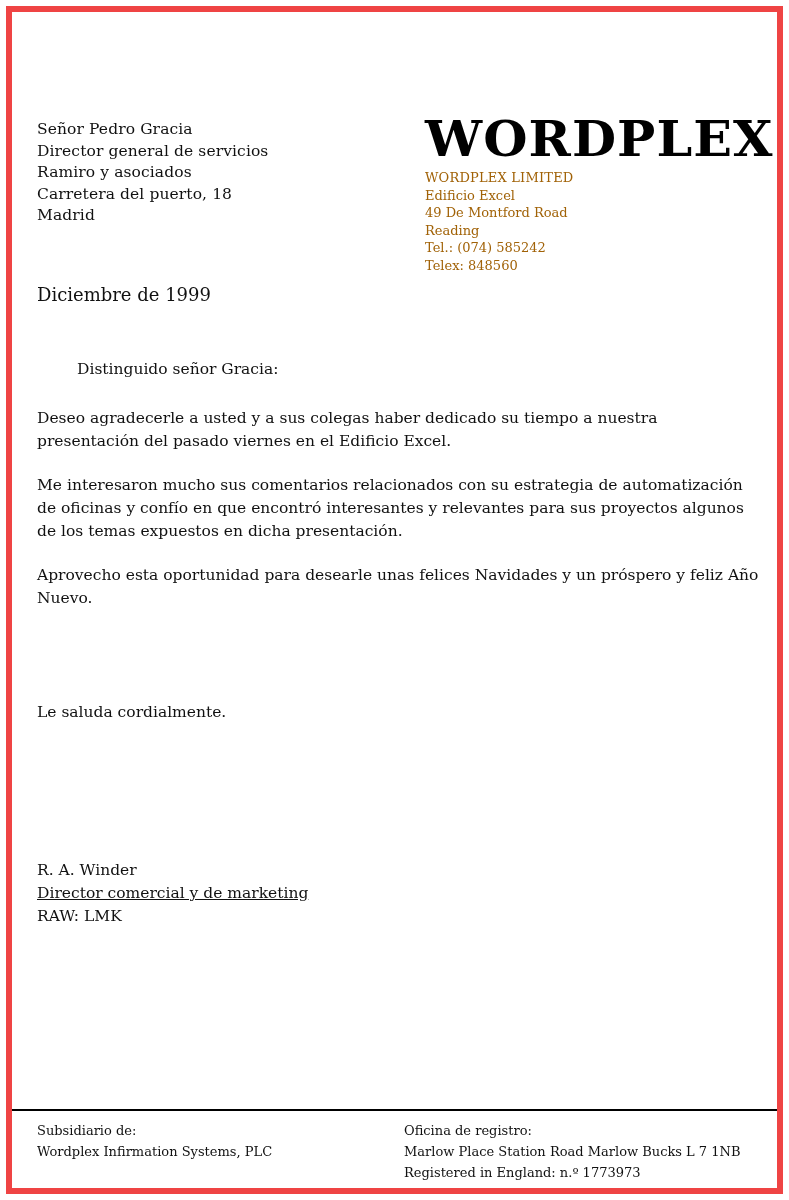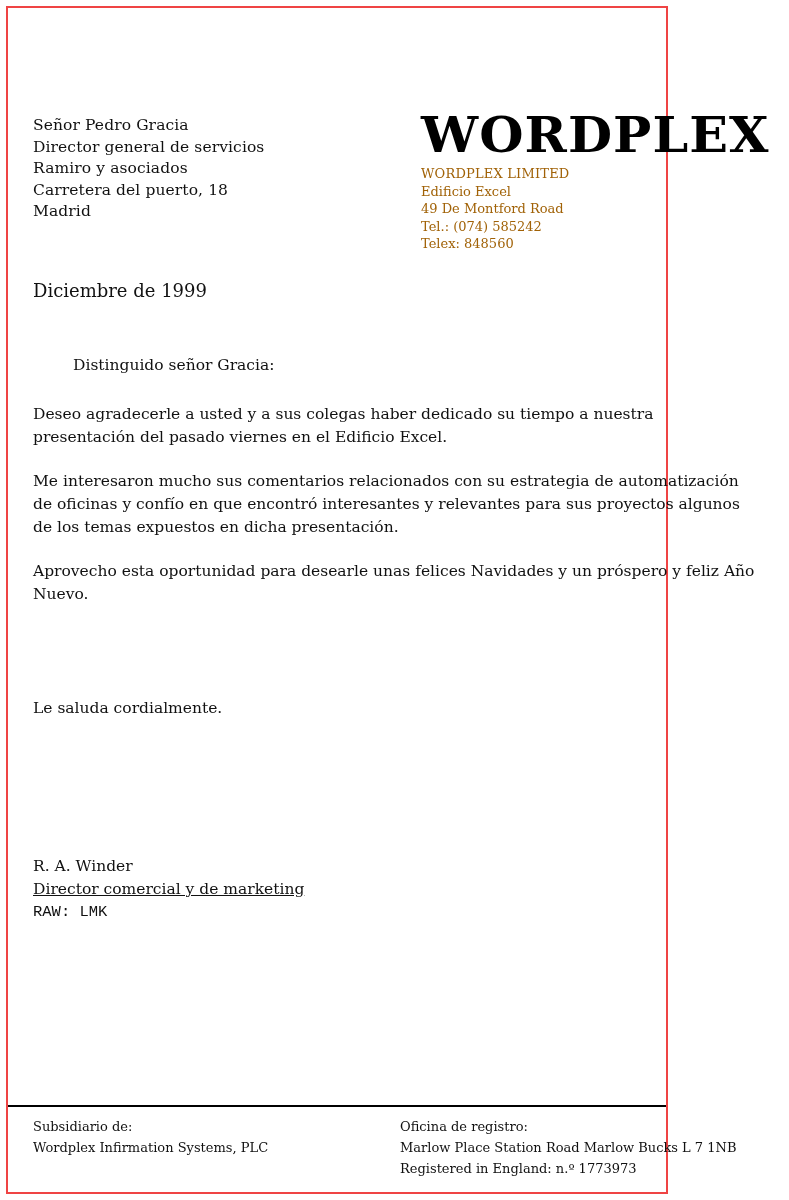--- a/index.html
+++ b/index.html
@@ -15,23 +15,23 @@
     width: 789px;
     height: 1200px;
     background: #ffffff;
     box-sizing: border-box;
     overflow: hidden;
   }
   .sheet {
     position: absolute;
     left: 6px;
     top: 6px;
-    width: 662px;
+    width: 777px;
     height: 1188px;
-    border: 2px solid #ef4444;
+    border: 6px solid #ef4444;
     box-sizing: border-box;
     background: #ffffff;
   }
   .inner {
     position: absolute;
     left: 0;
     top: 0;
     right: 0;
     bottom: 0;
   }
@@ -126,21 +126,21 @@
     font-size: 15.5px;
     line-height: 23px;
     color: #111;
     margin-top: 20px;
   }
   .sig-name { white-space: pre; }
   .sig-title {
     text-decoration: underline;
     white-space: pre;
   }
-  .sig-ref { white-space: pre; font-family: Liberation Mono, monospace; }
+  .sig-ref { white-space: pre; }
 
   
   .footer-rule {
     position: absolute;
     left: 0;
     right: 0;
     top: 1097px;
     height: 2px;
     background: #000;
   }
@@ -175,20 +175,21 @@
         <div>Carretera del puerto, 18</div>
         <div>Madrid</div>
       </div>
 
       <div class="letterhead">
         <div class="brand">WORDPLEX</div>
         <div class="company-lines">
           <div class="company-name">WORDPLEX LIMITED</div>
           <div>Edificio Excel</div>
           <div>49 De Montford Road</div>
+          <div>Reading</div>
           <div>Tel.: (074) 585242</div>
           <div>Telex: 848560</div>
         </div>
       </div>
 
       <div class="date">Diciembre de 1999</div>
 
       <div class="salutation">Distinguido señor Gracia:</div>
 
       <div class="body-text">

